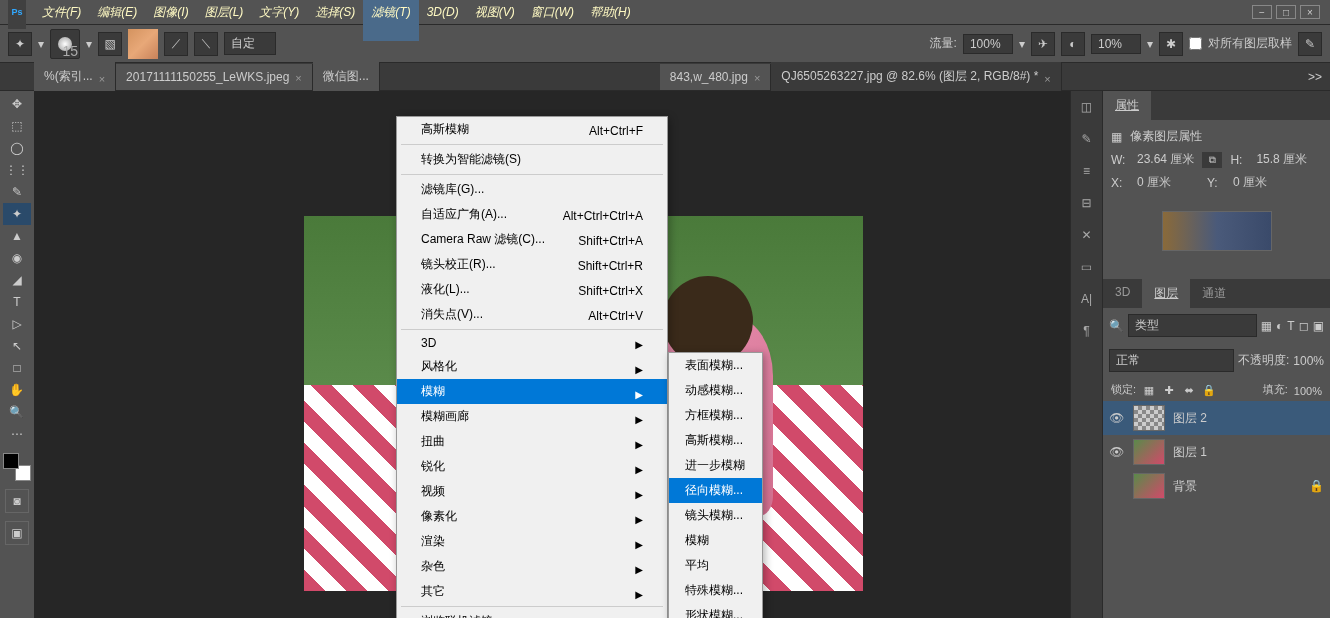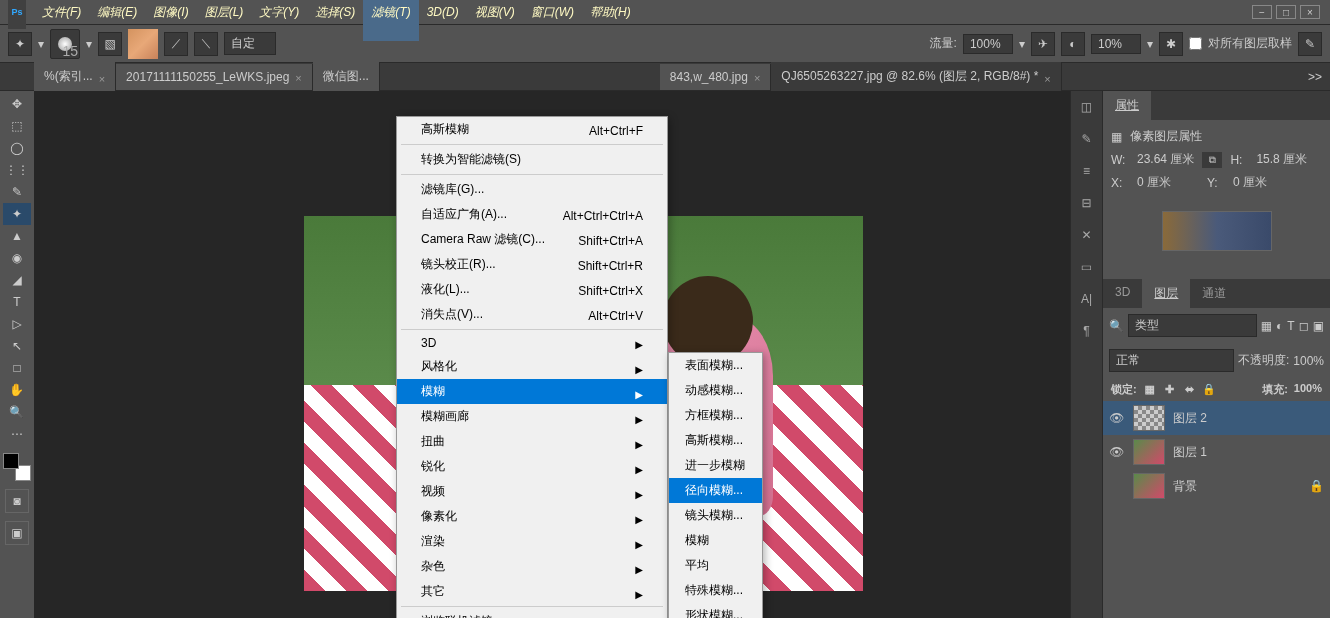--- a/index.html
+++ b/index.html
@@ -72,21 +72,21 @@
 .layers-controls { padding: 6px; display: flex; align-items: center; gap: 4px; flex-wrap: wrap; }
 .layers-select { background: #3a3a3a; border: 1px solid #2a2a2a; color: #ccc; padding: 2px 6px; flex: 1; }
 .layer-row { display: flex; align-items: center; padding: 4px 6px; gap: 8px; }
 .layer-row.selected { background: #3a5a7a; }
 .layer-eye { width: 16px; color: #ccc; }
 .layer-thumb { width: 32px; height: 26px; border: 1px solid #666; }
 .layer-thumb.checker { background: repeating-conic-gradient(#888 0% 25%, #ccc 0% 50%) 0 0 / 8px 8px; }
 .layer-thumb.img { background: linear-gradient(135deg, #5a8a4a, #d14a6a); }
 .layer-name { color: #ccc; }
 .layer-lock { margin-left: auto; color: #ccc; }
-.lock-row { padding: 4px 8px; display: flex; align-items: flex-start; gap: 6px; font-size: 11px; font-weight: bold; }
+.lock-row { padding: 4px 8px; display: flex; align-items: flex-end; gap: 6px; font-size: 11px; }
 .lock-icon { width: 14px; height: 14px; display: inline-flex; align-items: center; justify-content: center; }
 </style>
 </head>
 <body>
 
 <div class="top-menu">
   <div class="ps-logo">Ps</div>
   <div class="menu-item">文件(F)</div>
   <div class="menu-item">编辑(E)</div>
   <div class="menu-item">图像(I)</div>

